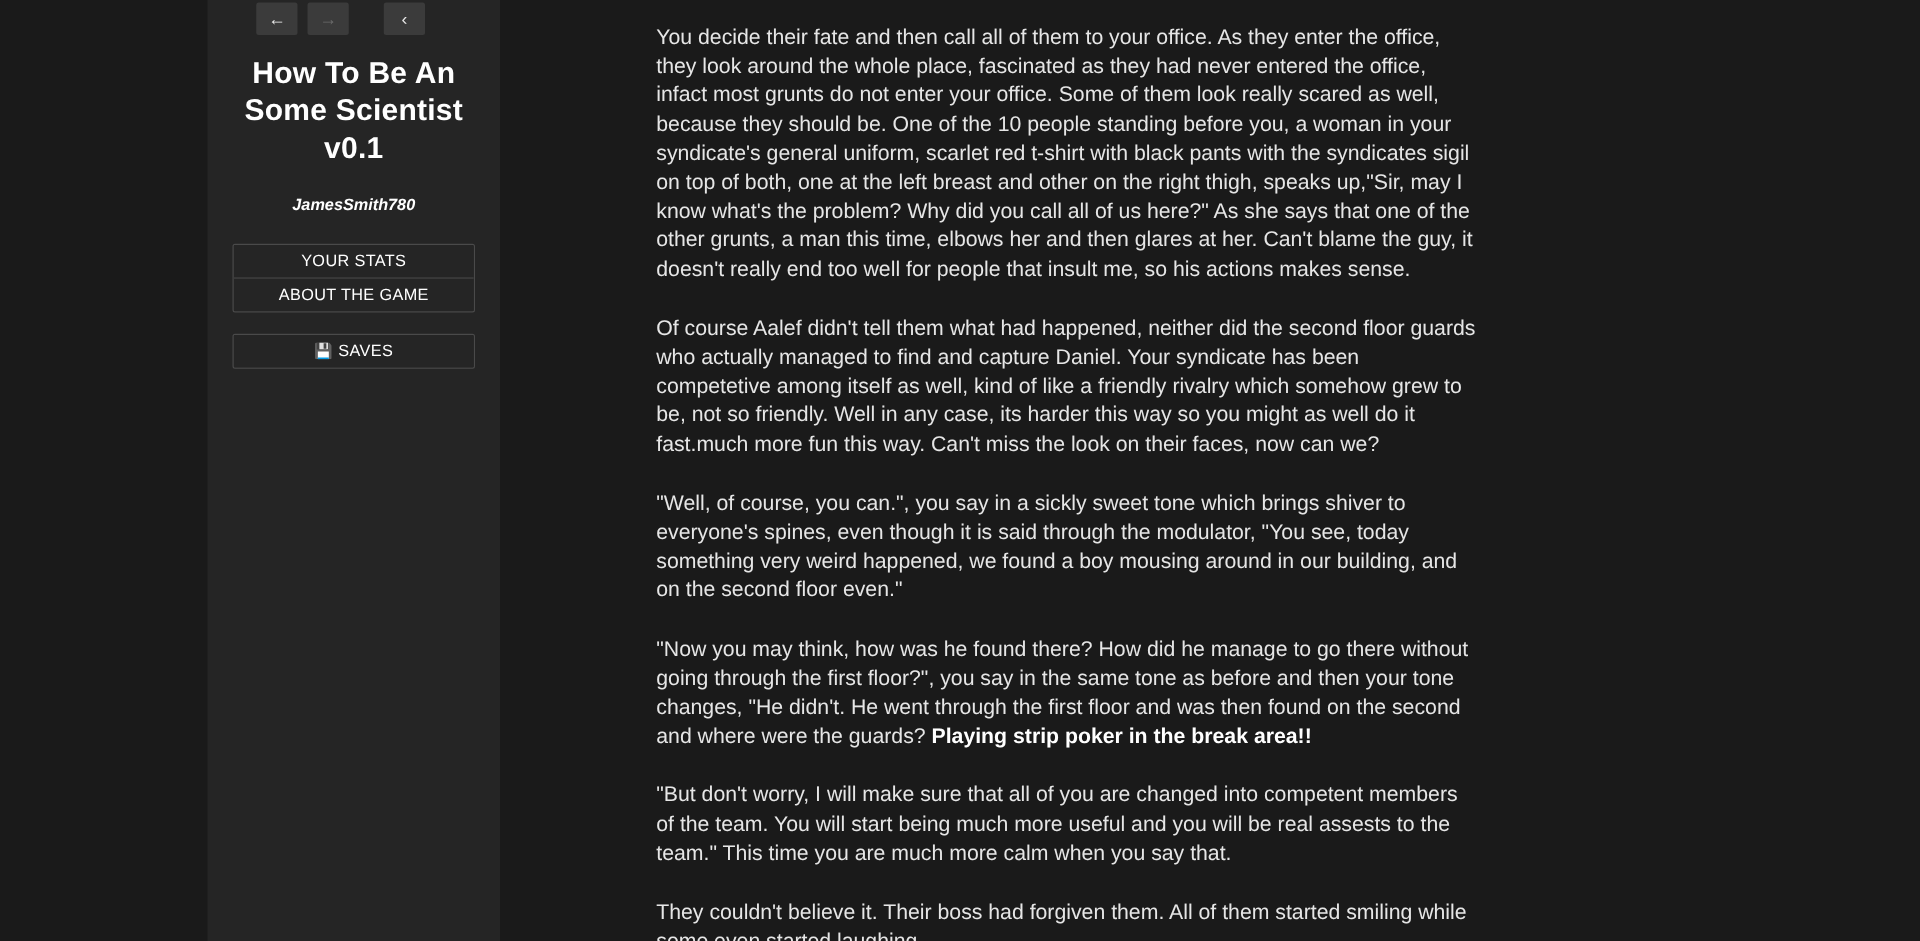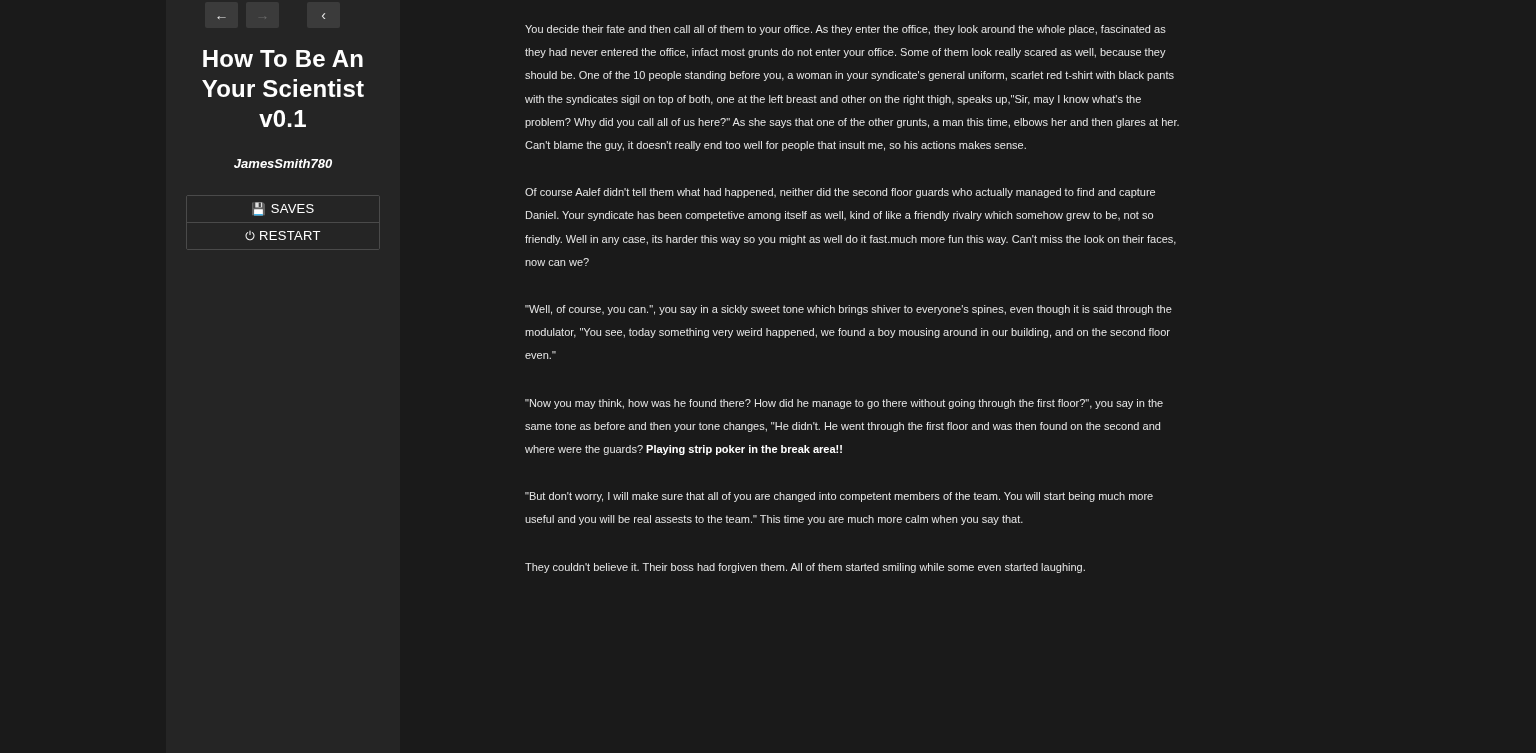--- a/index.html
+++ b/index.html
@@ -119,21 +119,21 @@
     display: flex;
     justify-content: flex-start;
     overflow: hidden;
   }
   .story {
     width: 971px;
     margin-left: 100px;
     box-sizing: border-box;
     padding: 18px 290px 10px 25px;
     color: #e6e6e6;
-    font-size: 11px;
+    font-size: 17px;
     line-height: 23.2px;
   }
   .story p {
     margin: 0 0 24px 0;
   }
   .story p:last-child {
     margin-bottom: 0;
   }
   .story b {
     font-weight: bold;
@@ -148,28 +148,31 @@
   <div class="gutter-left"></div>
 
   <div class="sidebar">
 
     <div class="nav-row">
       <button class="nav-btn">←</button>
       <button class="nav-btn disabled">→</button>
       <button class="nav-btn collapse">‹</button>
     </div>
 
-    <h1 class="game-title">How To Be An Your Scientist v0.1</h1>
+    <h1 class="game-title">How To Be An Some Scientist v0.1</h1>
 
     <div class="author">JamesSmith780</div>
 
+    <div class="menu-group">
+      <button class="menu-item">YOUR STATS</button>
+      <button class="menu-item">ABOUT THE GAME</button>
+    </div>
 
     <div class="menu-group">
       <button class="menu-item"><span class="mi-icon">💾</span><span>SAVES</span></button>
-      <button class="menu-item"><span class="mi-icon">⏻</span><span>RESTART</span></button>
     </div>
 
   </div>
 
   <div class="content-wrap">
     <div class="story">
       <p>You decide their fate and then call all of them to your office. As they enter the office, they look around the whole place, fascinated as they had never entered the office, infact most grunts do not enter your office. Some of them look really scared as well, because they should be. One of the 10 people standing before you, a woman in your syndicate's general uniform, scarlet red t-shirt with black pants with the syndicates sigil on top of both, one at the left breast and other on the right thigh, speaks up,"Sir, may I know what's the problem? Why did you call all of us here?" As she says that one of the other grunts, a man this time, elbows her and then glares at her. Can't blame the guy, it doesn't really end too well for people that insult me, so his actions makes sense.</p>
       <p>Of course Aalef didn't tell them what had happened, neither did the second floor guards who actually managed to find and capture Daniel. Your syndicate has been competetive among itself as well, kind of like a friendly rivalry which somehow grew to be, not so friendly. Well in any case, its harder this way so you might as well do it fast.much more fun this way. Can't miss the look on their faces, now can we?</p>
       <p>"Well, of course, you can.", you say in a sickly sweet tone which brings shiver to everyone's spines, even though it is said through the modulator, "You see, today something very weird happened, we found a boy mousing around in our building, and on the second floor even."</p>
       <p><span>"Now you may think, how was he found there? How did he manage to go there without going through the first floor?", you say in the same tone as before and then your tone changes, "He didn't. He went through the first floor and was then found on the second and where were the guards? </span><b>Playing strip poker in the break area!!</b></p>

